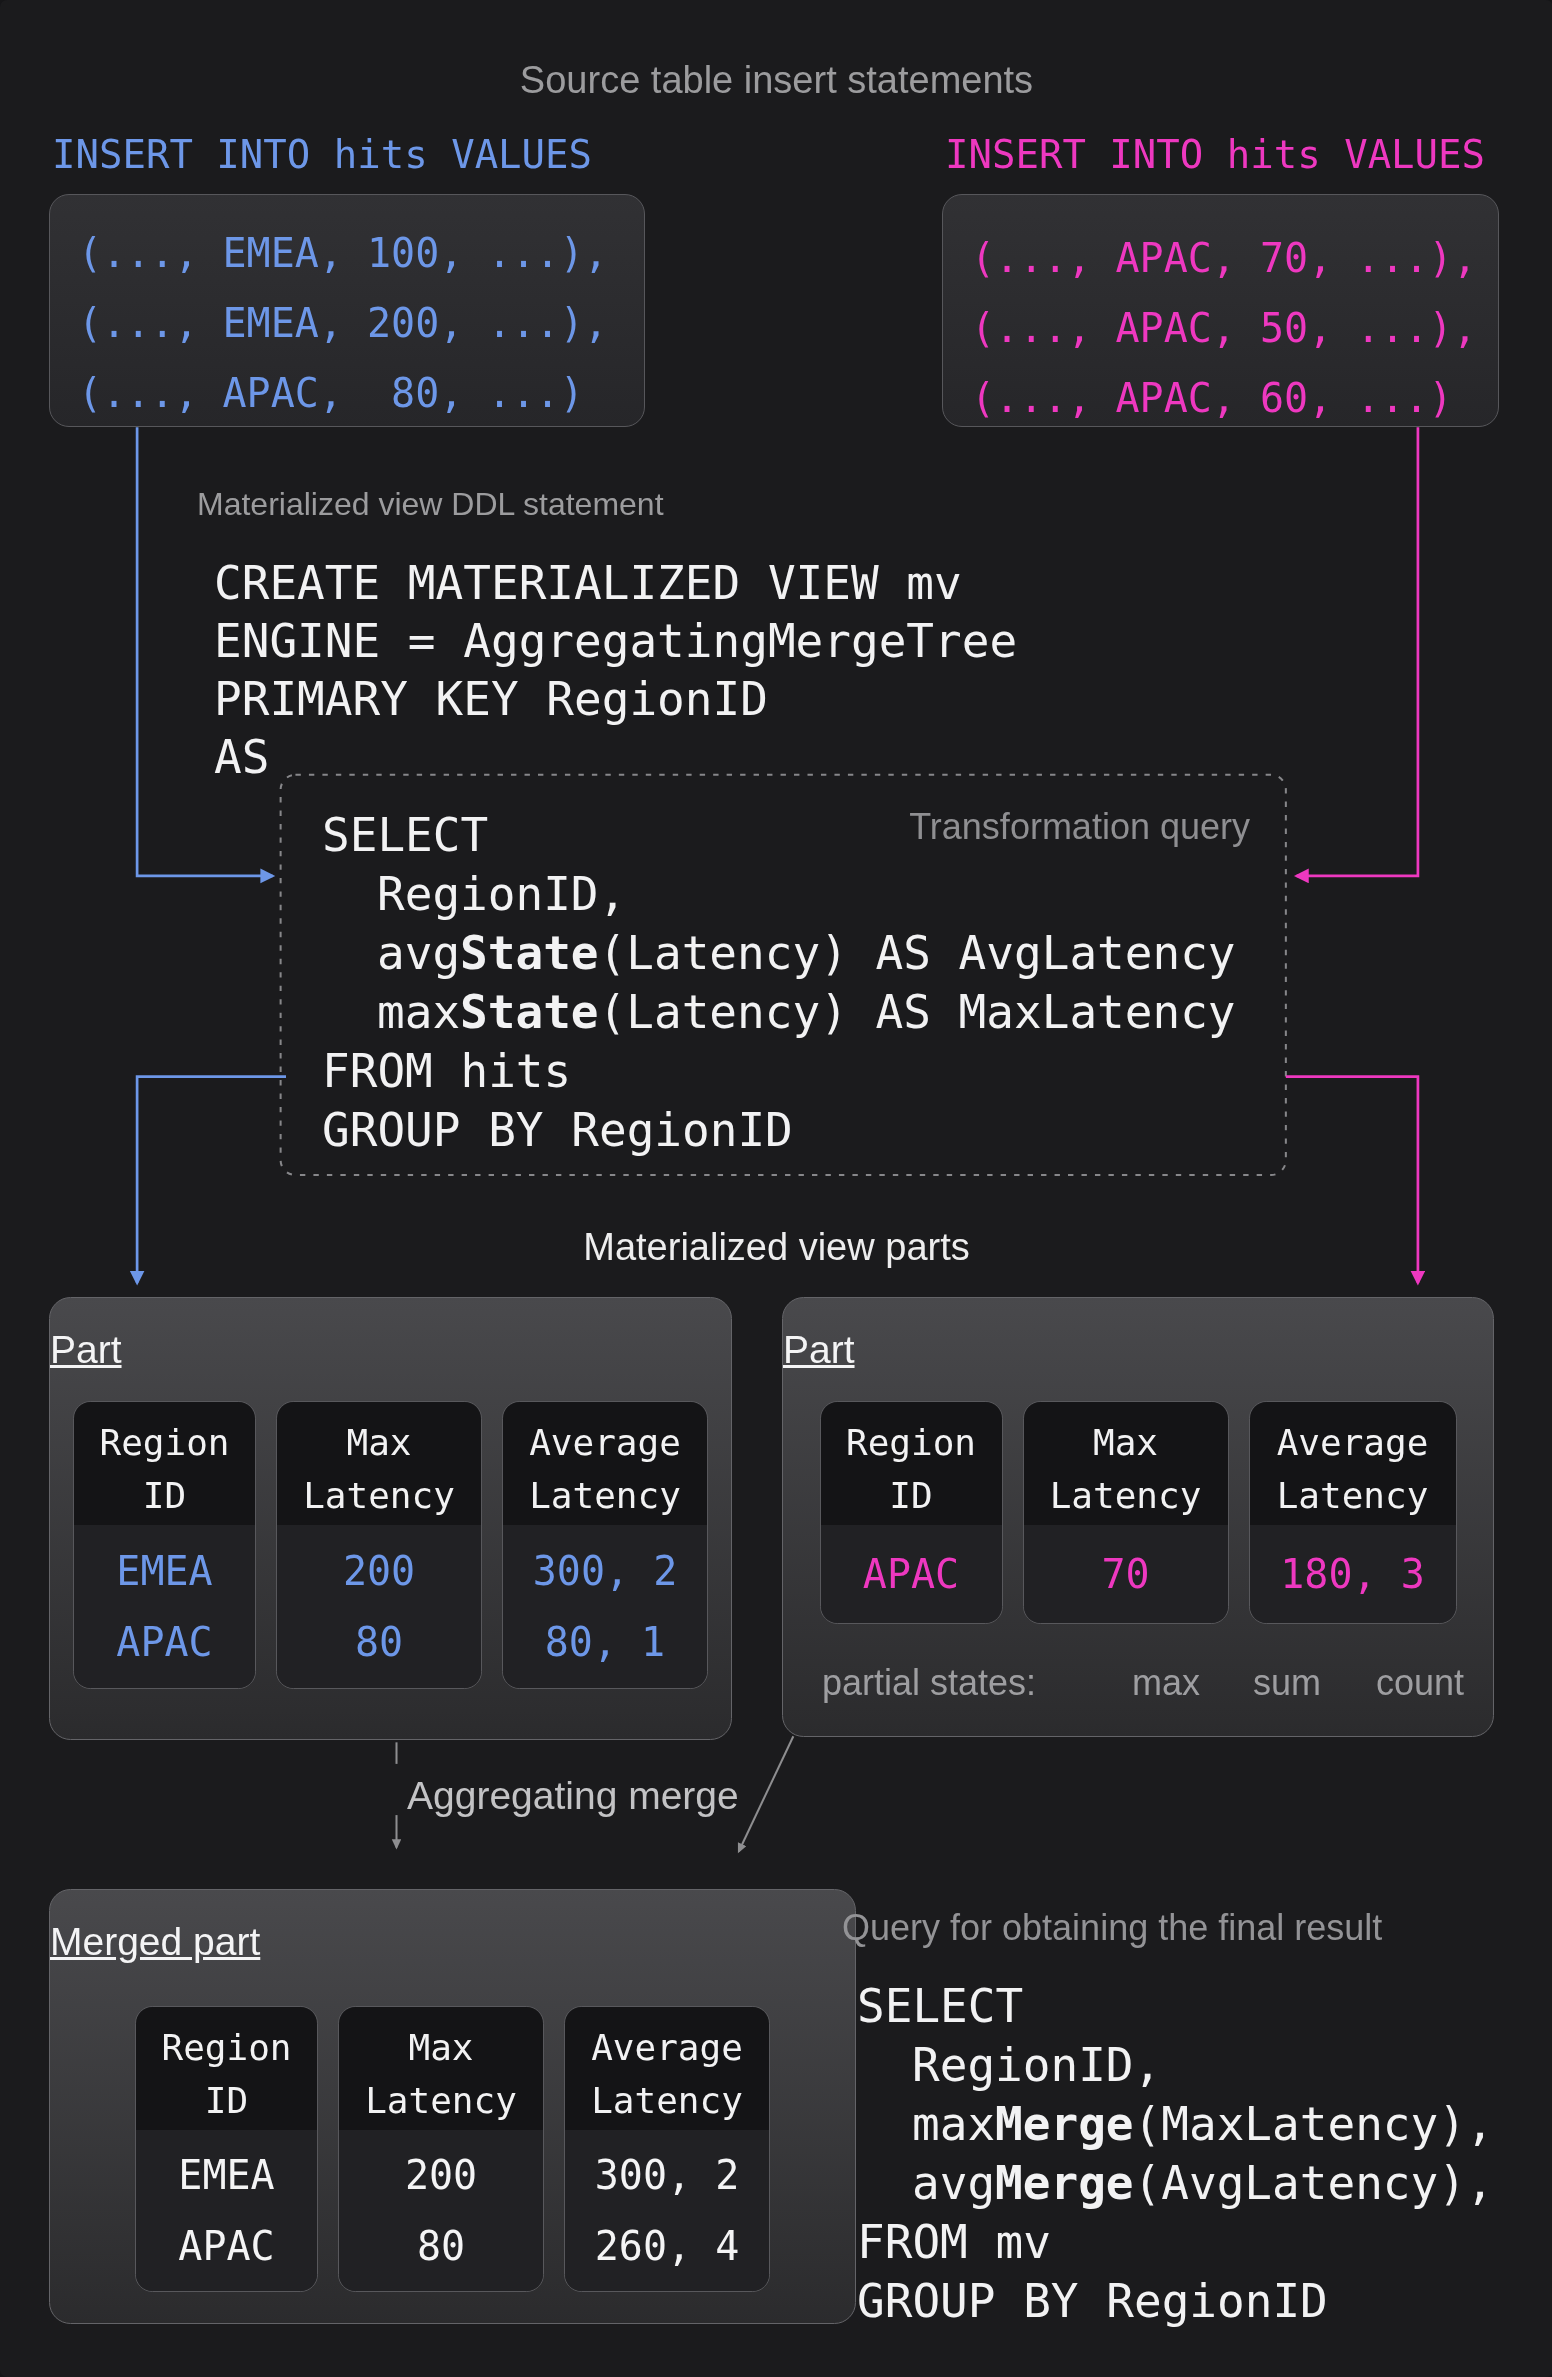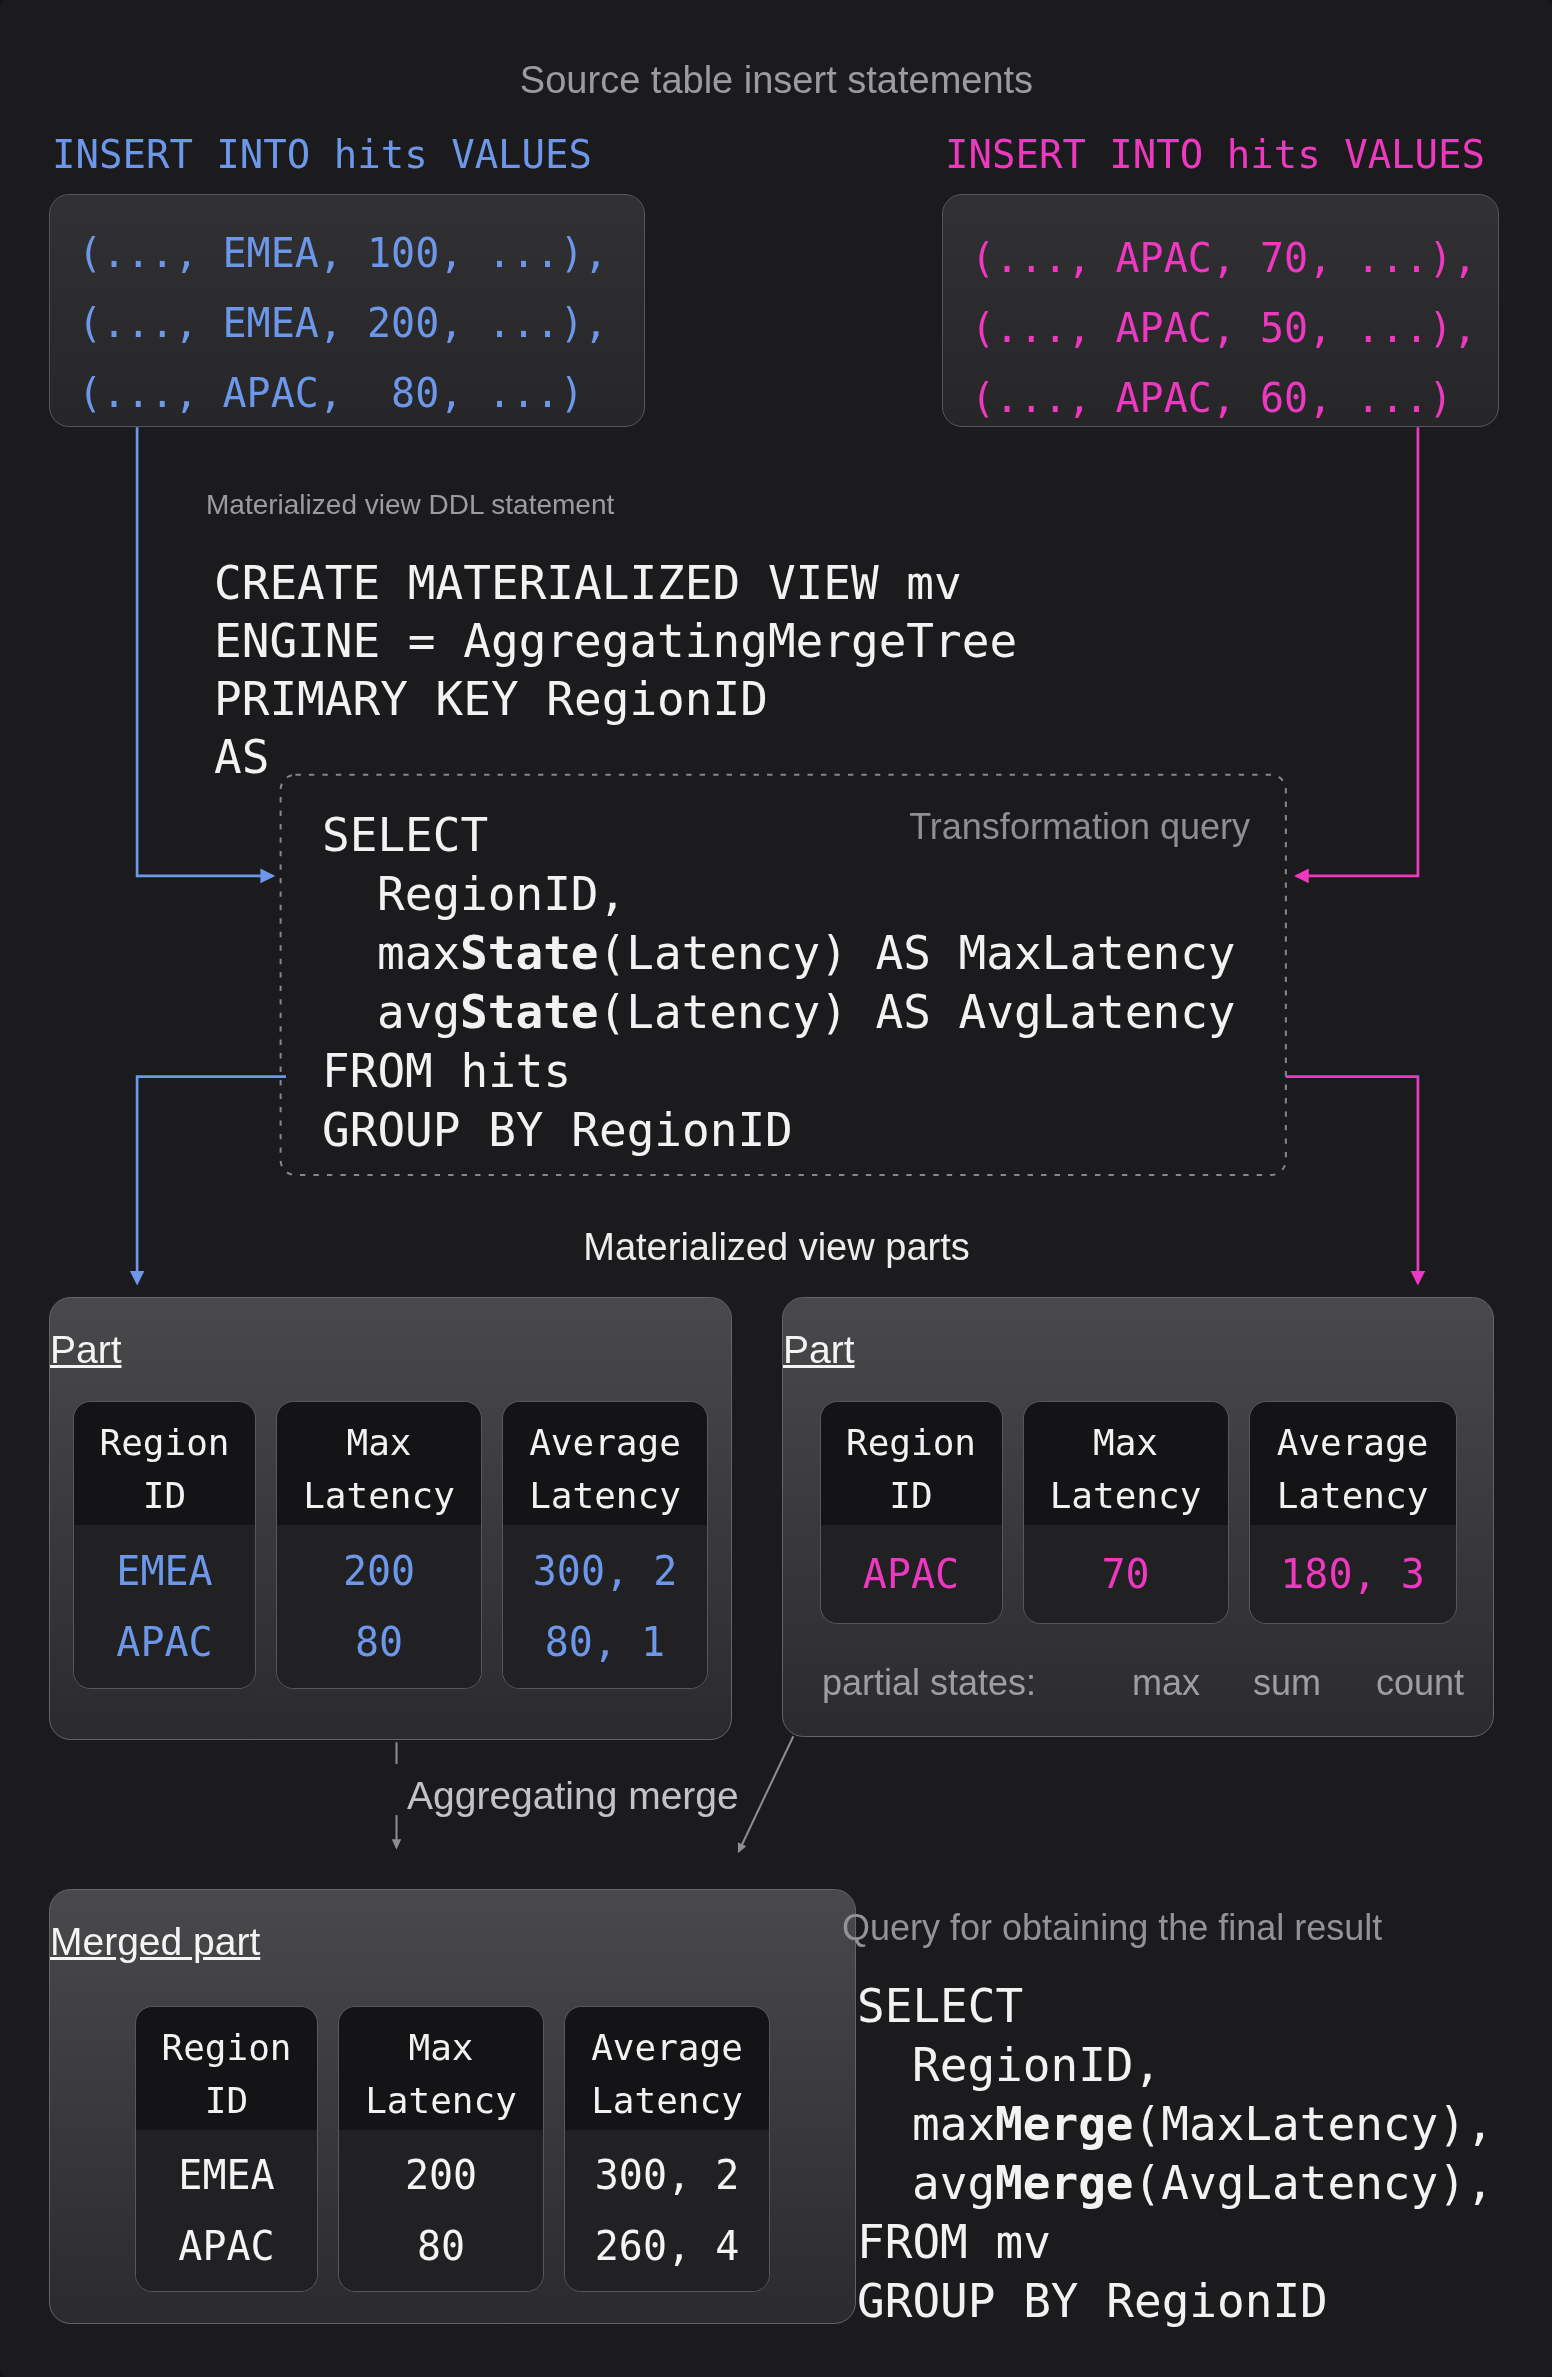--- a/index.html
+++ b/index.html
@@ -91,34 +91,34 @@
     <div class="mono row blue">(..., APAC,  80, ...)</div>
   </div>
 
   <div class="abs mono code-heading pink" style="left:945px;top:133px;">INSERT INTO hits VALUES</div>
   <div class="abs code-box" style="left:942px;top:194px;width:557px;height:233px;padding:28px 0 0 28px;">
     <div class="mono row pink">(..., APAC, 70, ...),</div>
     <div class="mono row pink">(..., APAC, 50, ...),</div>
     <div class="mono row pink">(..., APAC, 60, ...)</div>
   </div>
 
-  <div class="abs section-label" style="left:206px;top:483px;font-size:28px;">Materialized view DDL statement</div>
+  <div class="abs section-label" style="left:197px;top:483px;font-size:32px;">Materialized view DDL statement</div>
   <div class="abs mono code-block" style="left:214px;top:554px;">
     <div>CREATE MATERIALIZED VIEW mv</div>
     <div>ENGINE = AggregatingMergeTree</div>
     <div>PRIMARY KEY RegionID</div>
     <div>AS</div>
   </div>
 
   <div class="abs tq-label" style="left:809px;top:807px;width:441px;">Transformation query</div>
   <div class="abs mono code-block tq-code" style="left:322px;top:806px;">
     <div><span>SELECT</span></div>
     <div class="ind"><span>RegionID,</span></div>
+    <div class="ind"><span>avg</span><b>State</b><span>(Latency) AS AvgLatency</span></div>
     <div class="ind"><span>max</span><b>State</b><span>(Latency) AS MaxLatency</span></div>
-    <div class="ind"><span>avg</span><b>State</b><span>(Latency) AS AvgLatency</span></div>
     <div><span>FROM hits</span></div>
     <div><span>GROUP BY RegionID</span></div>
   </div>
 
   <div class="abs white-title" style="left:0;width:1553px;top:1226px;">Materialized view parts</div>
 
   <div class="abs part-box" style="left:49px;top:1297px;width:683px;height:443px;">
     <div class="part-title">Part</div>
     <div class="cols" style="top:103px;height:288px;">
       <div class="col" style="width:183px;">

